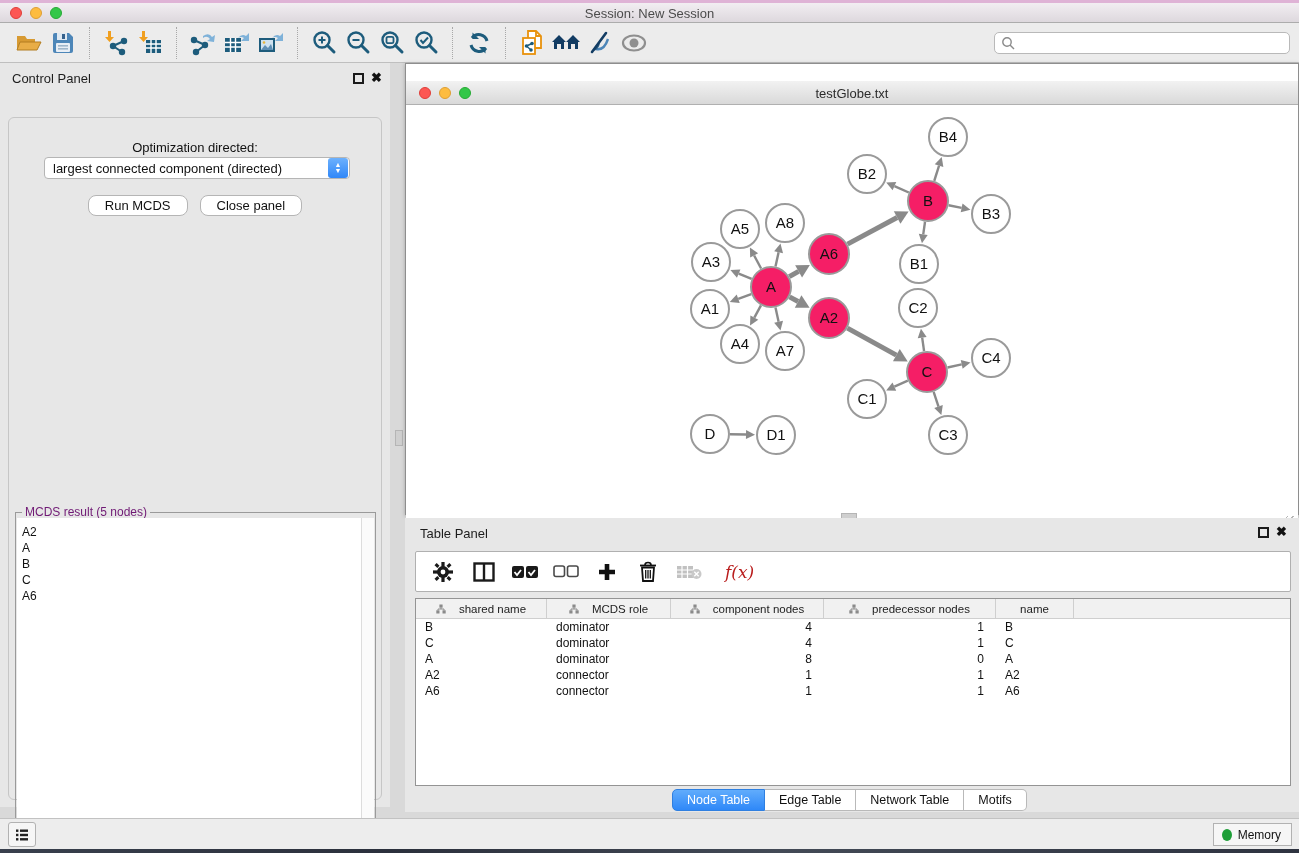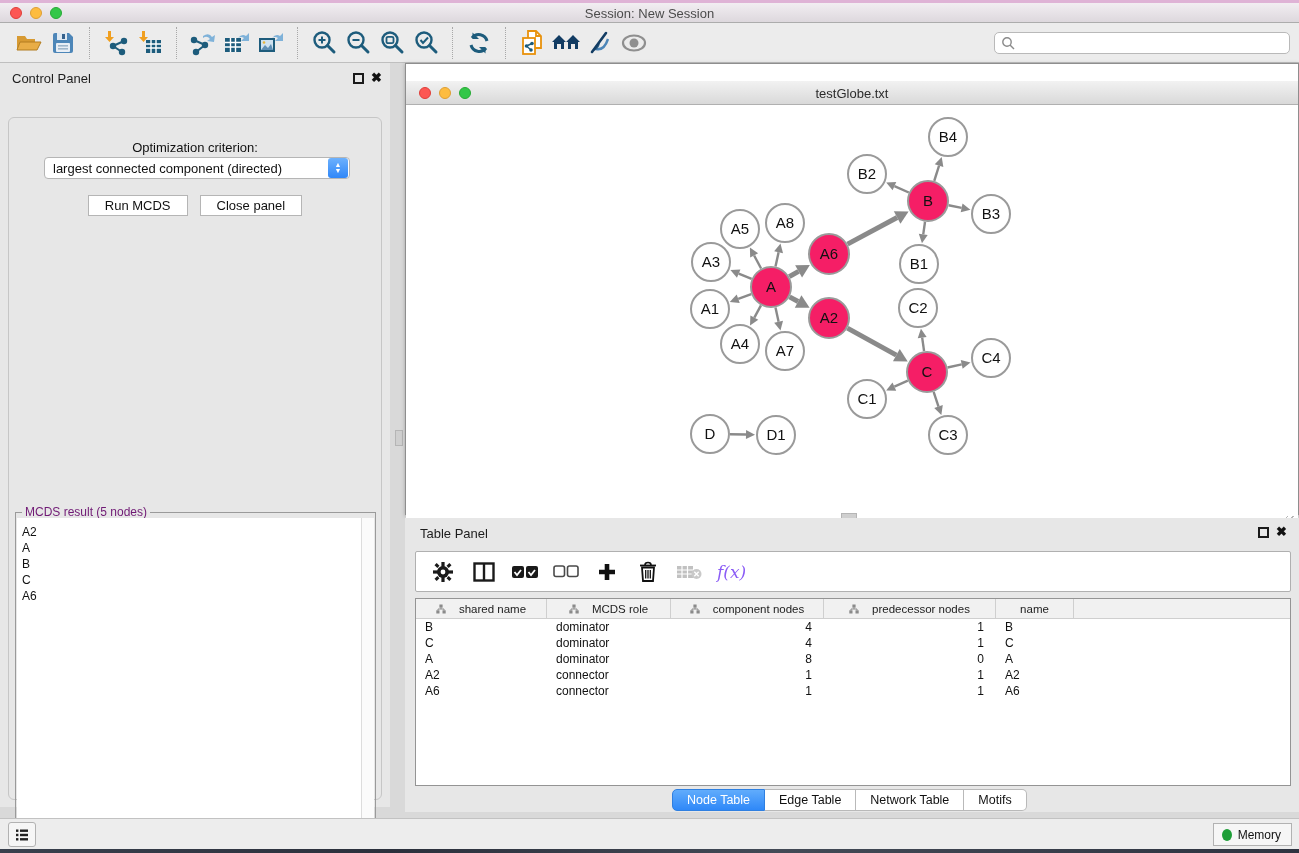--- a/index.html
+++ b/index.html
@@ -37,21 +37,21 @@
     border-radius:3px; cursor:pointer; }
   .cp-tab.active { background:linear-gradient(#6cb0fc,#2f88f8); border-color:#2f7fe0; color:#fff; }
   .cp-inner { position:absolute; left:8px; top:54px; width:374px; height:683px; border:1px solid #c6c6c6; border-radius:6px; }
   .opt-label { position:absolute; left:0; right:0; top:22px; text-align:center; font-size:13px; color:#111; }
   .criterion { position:absolute; left:35px; top:39px; width:306px; height:22px; background:#fff; border:1px solid #b5b5b5;
     border-radius:4px; display:flex; align-items:center; cursor:pointer; }
   .criterion .val { flex:1; font-size:13px; color:#111; padding-left:8px; white-space:nowrap; }
   .stepper { width:20px; height:20px; margin-right:1px; border-radius:3px; background:linear-gradient(#6db1fd,#3087f8);
     color:#fff; display:flex; flex-direction:column; align-items:center; justify-content:center; font-size:7px; line-height:6px; }
   .cp-buttons { position:absolute; left:0; right:0; top:77px; display:flex; justify-content:center; gap:12px; }
-  .btn { height:21px; padding:0 16px; background:#fff; border:1px solid #b5b5b5; border-radius:0; font-size:13px; color:#111; cursor:pointer;text-align:center; }
+  .btn { height:21px; padding:0 16px; background:#fff; border:1px solid #b5b5b5; border-radius:8px; font-size:13px; color:#111; cursor:pointer;text-align:center; }
   .result-box { position:absolute; left:6px; top:394px; width:361px; height:338px; border:1px solid #9a9a9a; }
   .result-legend { position:absolute; left:6px; top:-8px; background:#e7e7e7; padding:0 3px; font-size:12px; color:#701a75; }
   .result-list { position:absolute; left:1px; top:5px; right:14px; bottom:1px; background:#fff; padding:6px 0 0 5px; overflow:hidden; }
   .result-item { font-size:12px; color:#111; line-height:16px; }
   .result-scroll { position:absolute; top:5px; right:1px; bottom:1px; width:13px; background:#fbfbfb; border-left:1px solid #ddd; }
 
   
   .v-grip { position:absolute; left:395px; top:430px; width:8px; height:16px; background:#cfcfcf; border:1px solid #b5b5b5; cursor:col-resize; }
   .h-grip { position:absolute; left:841px; top:513px; width:16px; height:7px; background:#cfcfcf; border:1px solid #b5b5b5; cursor:row-resize; }
 
@@ -63,21 +63,21 @@
   .nw-titlebar .lights { left:13px; top:6px; }
   .nw-canvas { position:relative; width:892px; height:426px; background:#fff; }
   .resize-grip { position:absolute; right:2px; bottom:2px; width:13px; height:13px;
     background:repeating-linear-gradient(135deg,transparent 0 3px,#b5b5b5 3px 4px); cursor:nwse-resize; }
 
   
   .table-panel { position:absolute; left:405px; top:518px; width:894px; height:294px; background:#e7e7e7; }
   .tp-title { position:absolute; left:15px; top:8px; font-size:13px; color:#1d1d1d; }
   .tp-toolbar { position:absolute; left:10px; top:33px; width:876px; height:41px; background:#fff; border:1px solid #b0b0b0;
     border-radius:2px; display:flex; align-items:center; padding-left:10px; gap:7px; }
-  .fx { font-family:"DejaVu Serif", serif; font-style:italic; font-size:17px; color:#8b5cf6; margin-left:4px; }
+  .fx { font-family:"DejaVu Serif", serif; font-style:italic; font-size:17px; color:#b91c1c; margin-left:12px; }
   .tp-table { position:absolute; left:10px; top:80px; width:876px; height:188px; background:#fff; border:1px solid #949494; overflow:hidden; }
   .thead { display:flex; height:20px; background:#f1f1f1; border-bottom:1px solid #cfcfcf; }
   .th { display:flex; align-items:center; justify-content:center; gap:13px; border-right:1px solid #cfcfcf;
     font-size:11.5px; color:#222; height:20px; }
   .tr { display:flex; height:16px; align-items:center; }
   .td { font-size:12px; color:#111; height:16px; line-height:16px; white-space:nowrap; }
   .td.left { text-align:left; padding-left:9px; }
   .td.right { text-align:right; padding-right:12px; }
   .tp-tabs { position:absolute; left:267px; top:271px; display:flex; height:22px; }
   .tp-tab { padding:0 14px; font-size:12.5px; color:#111; background:#fff; border:1px solid #b9b9b9; border-left:none;
@@ -261,21 +261,21 @@
     </div>
   </div>
 
   <div class="control-panel">
     <div class="cp-header">
       <span class="cp-title">Control Panel</span>
       <span class="panel-float" style="right:26px;"></span>
       <span class="panel-close" style="right:8px;">✖</span>
     </div>
     <div class="cp-inner">
-      <div class="opt-label">Optimization criterion:</div>
+      <div class="opt-label">Optimization directed:</div>
       <div class="criterion">
         <span class="val">largest connected component (directed)</span>
         <span class="stepper">
             <span>▲</span>
             <span>▼</span>
           </span>
       </div>
       <div class="cp-buttons">
         <button class="btn">Run MCDS</button>
         <button class="btn">Close panel</button>

